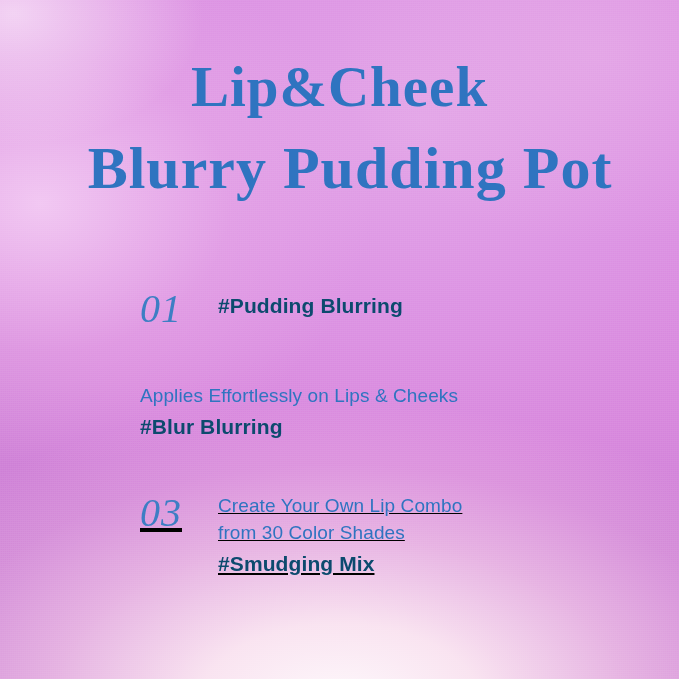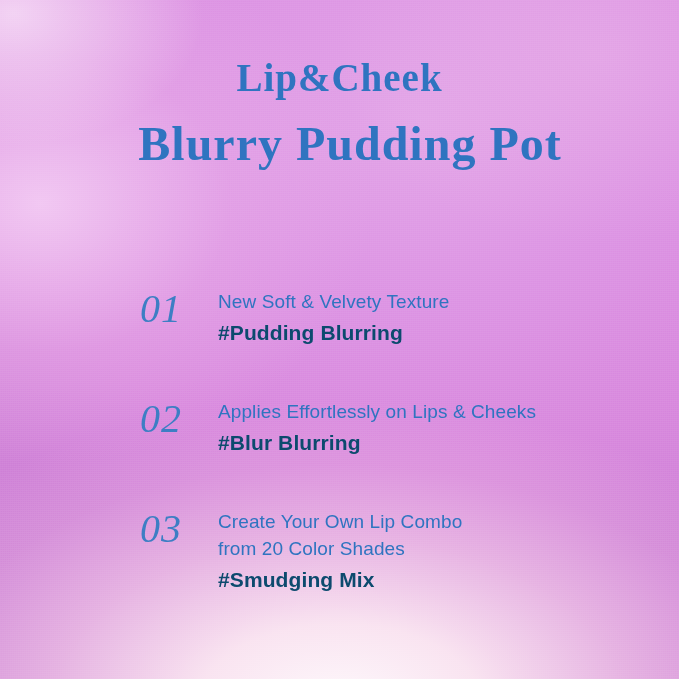--- a/index.html
+++ b/index.html
@@ -73,47 +73,47 @@
     top: 58px;
     left: 0;
     right: 0;
     text-align: center;
     color: #2f74c0;
     font-family: "Liberation Serif", serif;
     line-height: 1.02;
     letter-spacing: 0.5px;
   }
   .headline .line1 {
-    font-size: 39px;
+    font-size: 57px;
     font-weight: 700;
     display: block;
     letter-spacing: 1px;
   }
   .headline .line2 {
-    font-size: 48px;
+    font-size: 60px;
     font-weight: 700;
     display: block;
     margin-top: 22px;
     letter-spacing: 1px;
     margin-left: 21px;
   }
 
   
   .features {
     position: absolute;
     top: 287px;
     left: 140px;
     right: 60px;
   }
   .feature {
     display: flex;
     align-items: flex-start;
     margin-bottom: 52px;
   }
-  .feature:last-child { margin-bottom: 15px; }
+  .feature:last-child { margin-bottom: 15px; text-decoration: underline; }
 
   .feature-num {
     flex: 0 0 auto;
     width: 78px;
     color: #3d7ec4;
     font-family: "Liberation Serif", serif;
     font-style: italic;
     font-size: 40px;
     line-height: 1;
     letter-spacing: 1px;
@@ -155,37 +155,35 @@
     <div class="headline">
       <span class="line1">Lip&amp;Cheek</span>
       <span class="line2">Blurry Pudding Pot</span>
     </div>
 
     <div class="features">
 
       <div class="feature">
         <div class="feature-num">01</div>
         <div class="feature-text">
-          <div class="feature-desc">New Soft &amp; Velvety Texture</div>
           <div class="feature-tag">#Pudding Blurring</div>
         </div>
       </div>
 
       <div class="feature">
-        <div class="feature-num">02</div>
         <div class="feature-text">
           <div class="feature-desc">Applies Effortlessly on Lips &amp; Cheeks</div>
           <div class="feature-tag">#Blur Blurring</div>
         </div>
       </div>
 
       <div class="feature">
         <div class="feature-num">03</div>
         <div class="feature-text">
           <div class="feature-desc" style="white-space: pre-line;">Create Your Own Lip Combo
-from 20 Color Shades</div>
+from 30 Color Shades</div>
           <div class="feature-tag">#Smudging Mix</div>
         </div>
       </div>
 
     </div>
   </div>
 </div>
 
 </body></html>

